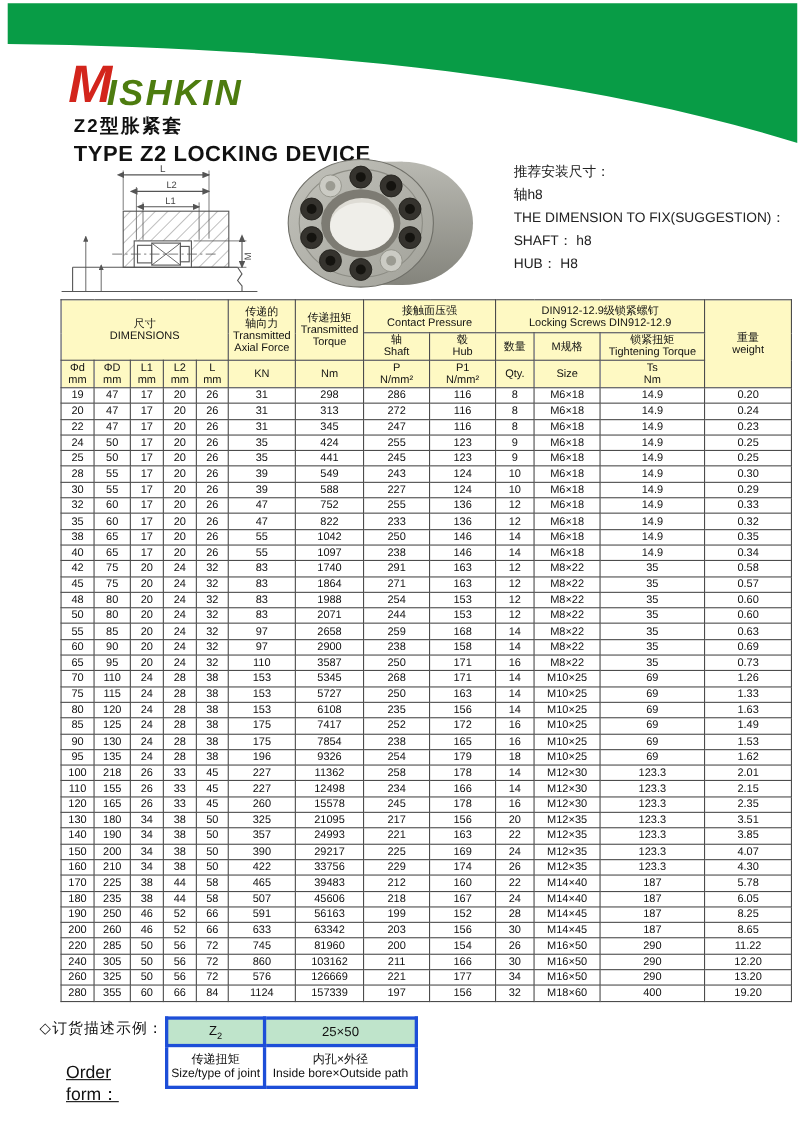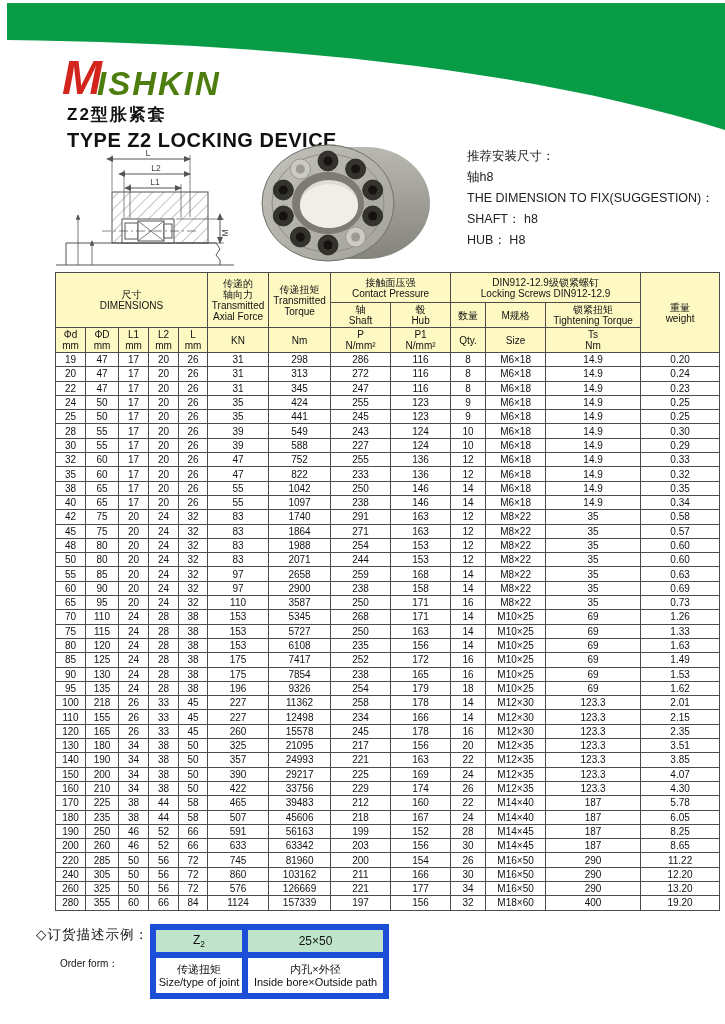--- a/index.html
+++ b/index.html
@@ -25,23 +25,23 @@
   table.spec td{border:1px solid #4c4c4c;padding:0;overflow:hidden;}
   table.spec thead td{background:#fef9c3;font-size:10px;line-height:11px;}
   table.spec thead tr.h1 td{height:29px;}
   table.spec thead tr.h2 td{height:24px;}
   table.spec thead tr.h3 td{height:24px;}
   table.spec tbody td{height:13.3px;line-height:13px;font-size:10px;background:#fff;}
   
   .order-section{position:absolute;left:36px;top:924px;display:flex;align-items:flex-start;}
   .order-labels{width:114px;padding-top:2px;}
   .order-label-cn{font-size:13.5px;font-weight:normal;letter-spacing:1px;white-space:nowrap;}
-  .order-label-en{font-size:10px;margin-top:13px;margin-left:24px;}
+  .order-label-en{font-size:16px;margin-top:23px;margin-left:24px;text-decoration:underline;}
   table.order{border-collapse:collapse;text-align:center;margin-left:0px;}
-  table.order td{border:6px solid #1d4ed8;}
+  table.order td{border:3px solid #1d4ed8;}
   table.order tr.o1 td{background:#bfe4cb;height:20px;font-size:12px;}
   table.order tr.o2 td{background:#fff;height:33px;font-size:11px;line-height:13px;}
   .oc1{width:84px;} .oc2{width:133px;}
   
   .footer{position:absolute;left:55px;top:1039px;width:126px;height:29px;display:flex;align-items:center;color:#fff;}
   .footer-page{font-size:12px;font-weight:bold;margin-left:10px;}
   .footer-divider{width:1px;height:14px;background:#fff;margin:0 6px;}
   .footer-site{font-size:8.5px;font-weight:bold;letter-spacing:0.6px;}
   sub{font-size:70%;}
 </style>

